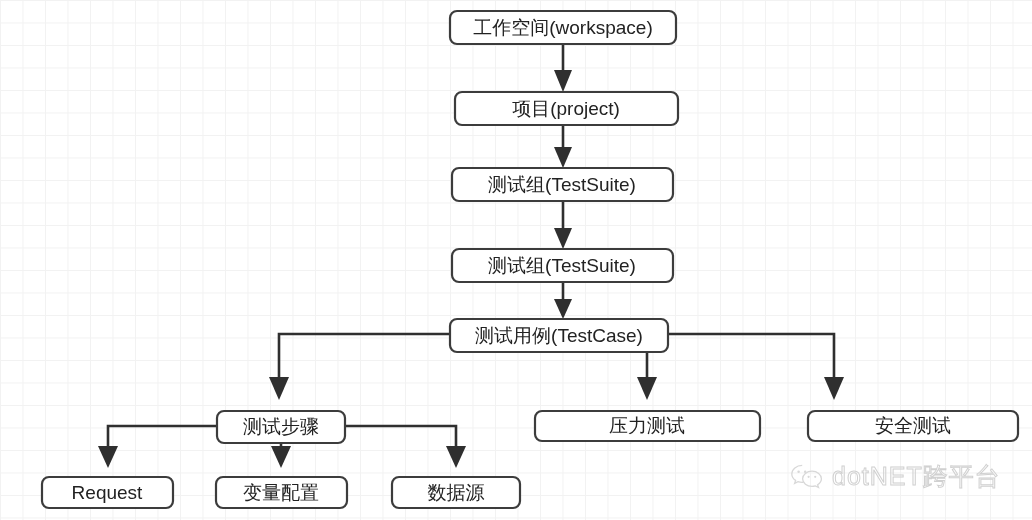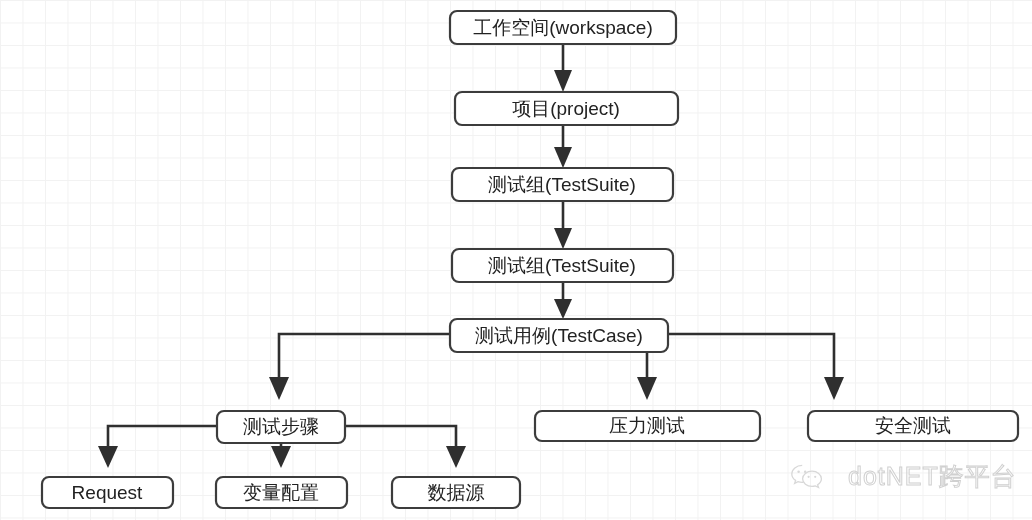--- a/index.html
+++ b/index.html
@@ -53,21 +53,21 @@
     stroke-linecap: butt;
   }
   .arrow-head {
     fill: #2f2f2f;
     stroke: none;
   }
   .watermark {
     position: absolute;
     display: flex;
     align-items: center;
-    gap: 24px;
+    gap: 8px;
     color: #d2d2d2;
     font-family: "Liberation Sans", "DejaVu Sans", sans-serif;
     font-size: 25px;
     letter-spacing: 1px;
     white-space: nowrap;
     -webkit-user-select: none;
     user-select: none;
   }
   .watermark .wm-text {
     color: transparent;

